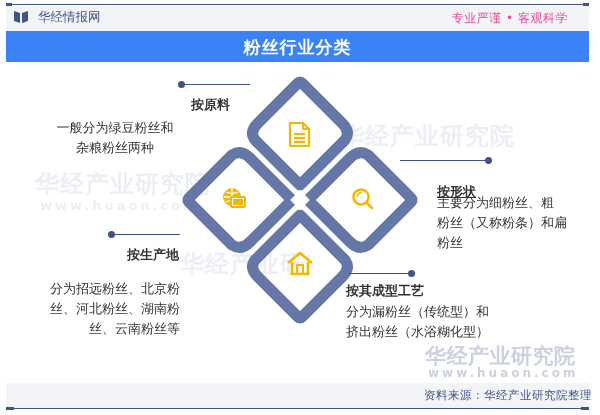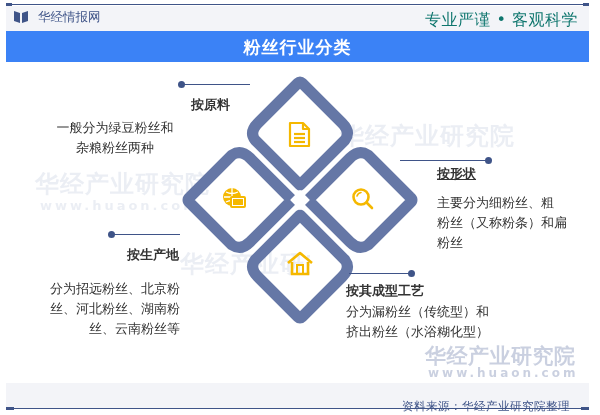--- a/index.html
+++ b/index.html
@@ -4,28 +4,28 @@
 <style>
   html, body { margin:0; padding:0; }
   body { width:600px; height:415px; background:#ffffff; position:relative; overflow:hidden;
          font-family:"DejaVu Sans", sans-serif; color:#333; }
   .topline { position:absolute; left:6px; top:4px; width:583px; height:1px; background:#3f5488; }
   .topline-cap-l { position:absolute; left:6px; top:3px; width:6px; height:3px; background:#3f5488; }
   .topline-cap-r { position:absolute; left:583px; top:3px; width:6px; height:3px; background:#3f5488; }
   .header { position:absolute; left:6px; top:6px; width:583px; height:25px; background:#f3f4f8; }
   .logo-icon { position:absolute; left:14px; top:11px; width:14px; height:12px; }
   .brand { position:absolute; left:38px; top:9px; font-size:12.5px; color:#3f5488; }
-  .slogan { position:absolute; right:22px; top:10px; font-size:16px; color:#0f766e; letter-spacing:0.5px; }
+  .slogan { position:absolute; right:32px; top:10px; font-size:12px; color:#ec4899; letter-spacing:0.5px; }
   .titlebar { position:absolute; left:6px; top:31px; width:583px; height:31px; background:#3b82f6; }
   .title { position:absolute; left:0; right:0; top:5px; text-align:center; font-size:17px; font-weight:bold; color:#fff; letter-spacing:1px; }
   .footer-bg { position:absolute; left:6px; top:383px; width:583px; height:25px; background:#f3f4f8; }
   .bottomline { position:absolute; left:6px; top:408px; width:583px; height:1px; background:#3f5488; }
   .bottomline-cap-l { position:absolute; left:6px; top:407px; width:8px; height:3px; background:#3f5488; }
   .bottomline-cap-r { position:absolute; left:581px; top:407px; width:8px; height:3px; background:#3f5488; }
-  .source { position:absolute; right:30px; top:388px; font-size:11.5px; color:#3f5488; letter-spacing:0.5px;margin-top:11px; }
+  .source { position:absolute; right:8px; top:388px; font-size:11.5px; color:#3f5488; letter-spacing:0.5px; }
   .wm { position:absolute; color:rgba(63,87,145,0.10); font-weight:bold; white-space:nowrap; }
   .wm-big { font-size:24px; letter-spacing:1px; }
   .wm-url { font-size:13px; letter-spacing:3px; font-weight:bold; }
   .wm-bottom { position:absolute; left:425px; top:342px; font-size:21px; color:rgba(63,87,145,0.28); font-weight:bold; letter-spacing:0.5px; }
   .wm-bottom-url { position:absolute; left:428px; top:366px; font-size:12px; color:rgba(63,87,145,0.28); font-weight:bold; letter-spacing:3px; }
   .label { position:absolute; font-size:13px; font-weight:bold; color:#333; white-space:nowrap; }
   .desc { position:absolute; font-size:13px; color:#333; line-height:20px; }
   .conn { position:absolute; height:1px; background:#3f5488; }
   .dot { position:absolute; width:7px; height:7px; border-radius:50%; background:#3f5488; }
   svg.diagram { position:absolute; left:0; top:0; }
@@ -107,21 +107,21 @@
 
 <div class="conn" style="left:349px; top:273px; width:62px;"></div>
 <div class="dot" style="left:408px; top:270px;"></div>
 
 <div class="label" style="left:191px; top:96px;">按原料</div>
 <div class="desc" style="left:40px; top:118px; width:150px; text-align:center;">
   <div>一般分为绿豆粉丝和</div>
   <div>杂粮粉丝两种</div>
 </div>
 
-<div class="label" style="left:437px; top:165px;text-decoration:underline;">按形状</div>
+<div class="label" style="left:437px; top:183px;text-decoration:underline;">按形状</div>
 <div class="desc" style="left:437px; top:193px; width:150px;">
   <div>主要分为细粉丝、粗</div>
   <div>粉丝（又称粉条）和扁</div>
   <div>粉丝</div>
 </div>
 
 <div class="label" style="left:127px; top:246px;">按生产地</div>
 <div class="desc" style="left:30px; top:267px; width:150px; text-align:right;margin-top:12px;">
   <div>分为招远粉丝、北京粉</div>
   <div>丝、河北粉丝、湖南粉</div>

